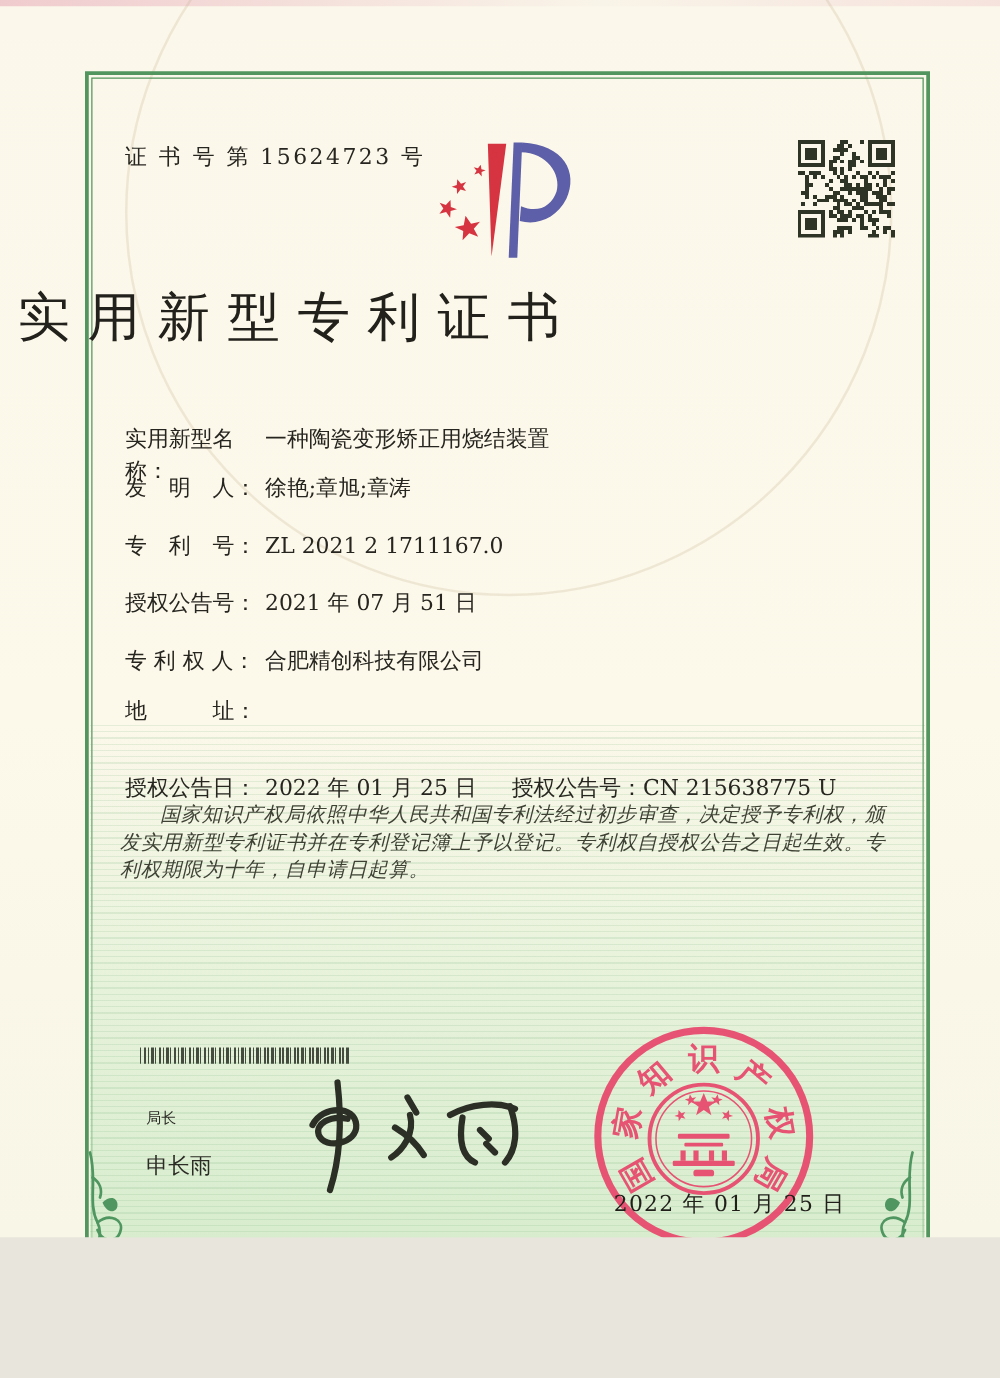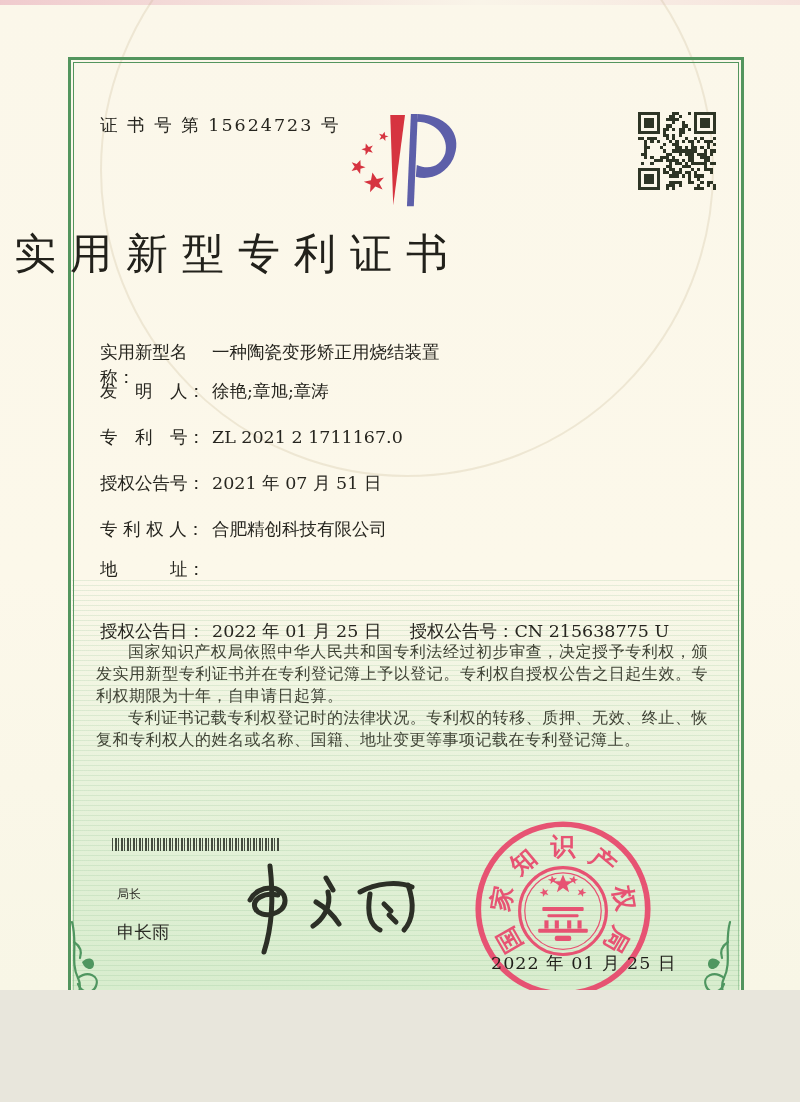--- a/index.html
+++ b/index.html
@@ -29,21 +29,21 @@
   .qr{position:absolute;left:638px;top:112px;width:78px;height:78px;}
   .title{position:absolute;left:0;top:226px;width:800px;margin:0;text-align:left;
     font-size:42px;font-weight:400;letter-spacing:14px;text-indent:14px;color:#22211b;}
   .row{position:absolute;left:100px;display:flex;font-size:17.5px;line-height:1.45;}
   .flabel{flex:none;width:112px;}
   .fvalue{white-space:pre-wrap;text-align:center;}
   .fvalue.addr{width:452px;}
   .pair2{margin-left:28px;display:flex;}
   .bodytext{position:absolute;left:96px;top:641px;width:612px;font-size:16px;line-height:22px;
     letter-spacing:.5px;color:#3e4234;text-align:justify;}
-  .bodytext p{margin:0;text-indent:2em;}
+  .bodytext p{margin:0;text-indent:2em;font-style:italic;}
   .barcode{position:absolute;left:112px;top:838px;width:168px;height:13px;
     background:repeating-linear-gradient(90deg,#434c3e 0 1px,transparent 1px 3px,#434c3e 3px 5px,transparent 5px 6px);}
   .signer-title{position:absolute;left:117px;top:886px;font-size:12px;font-family:"DejaVu Sans","Liberation Sans",sans-serif;color:#2c2c26;}
   .signer-name{position:absolute;left:117px;top:920px;font-size:17.5px;font-family:Liberation Sans, sans-serif;color:#2c2c26;}
   .signature{position:absolute;left:228px;top:852px;width:210px;height:108px;}
   .seal{position:absolute;left:470px;top:816px;width:186px;height:186px;opacity:.93;}
   .seal-date{position:absolute;left:491px;top:951px;font-size:17.5px;letter-spacing:1px;color:#1f1e19;z-index:3;}
   .page-info{position:absolute;left:68px;top:1003px;width:676px;text-align:left;font-size:15px;color:#33362b;margin-top:17px;}
   .back-note{position:absolute;left:0;top:1050px;width:760px;text-align:center;font-size:15.5px;color:#3a3e32;letter-spacing:2px;}
 </style>
@@ -337,21 +337,20 @@
     <span class="flabel">授权公告日：</span>
     <span class="fvalue">2022 年 01 月 25 日</span>
     <span class="pair2">
       <span>授权公告号：</span>
       <span>CN 215638775 U</span>
     </span>
   </div>
 
   <div class="bodytext">
     <p>国家知识产权局依照中华人民共和国专利法经过初步审查，决定授予专利权，颁发实用新型专利证书并在专利登记簿上予以登记。专利权自授权公告之日起生效。专利权期限为十年，自申请日起算。</p>
-    <p>专利证书记载专利权登记时的法律状况。专利权的转移、质押、无效、终止、恢复和专利权人的姓名或名称、国籍、地址变更等事项记载在专利登记簿上。</p>
   </div>
 
   <div class="barcode"></div>
 
   <div class="signer-title">局长</div>
   <div class="signer-name">申长雨</div>
   <svg class="signature" viewBox="0 0 210 108">
     <g fill="none" stroke="#2c2f26" stroke-width="5" stroke-linecap="round">
       <path d="M42 14 C45 40 45 72 36 100"></path>
       <path d="M22 48 C30 32 56 32 57 48 C58 63 32 68 27 56 C24 47 36 40 50 43"></path>

